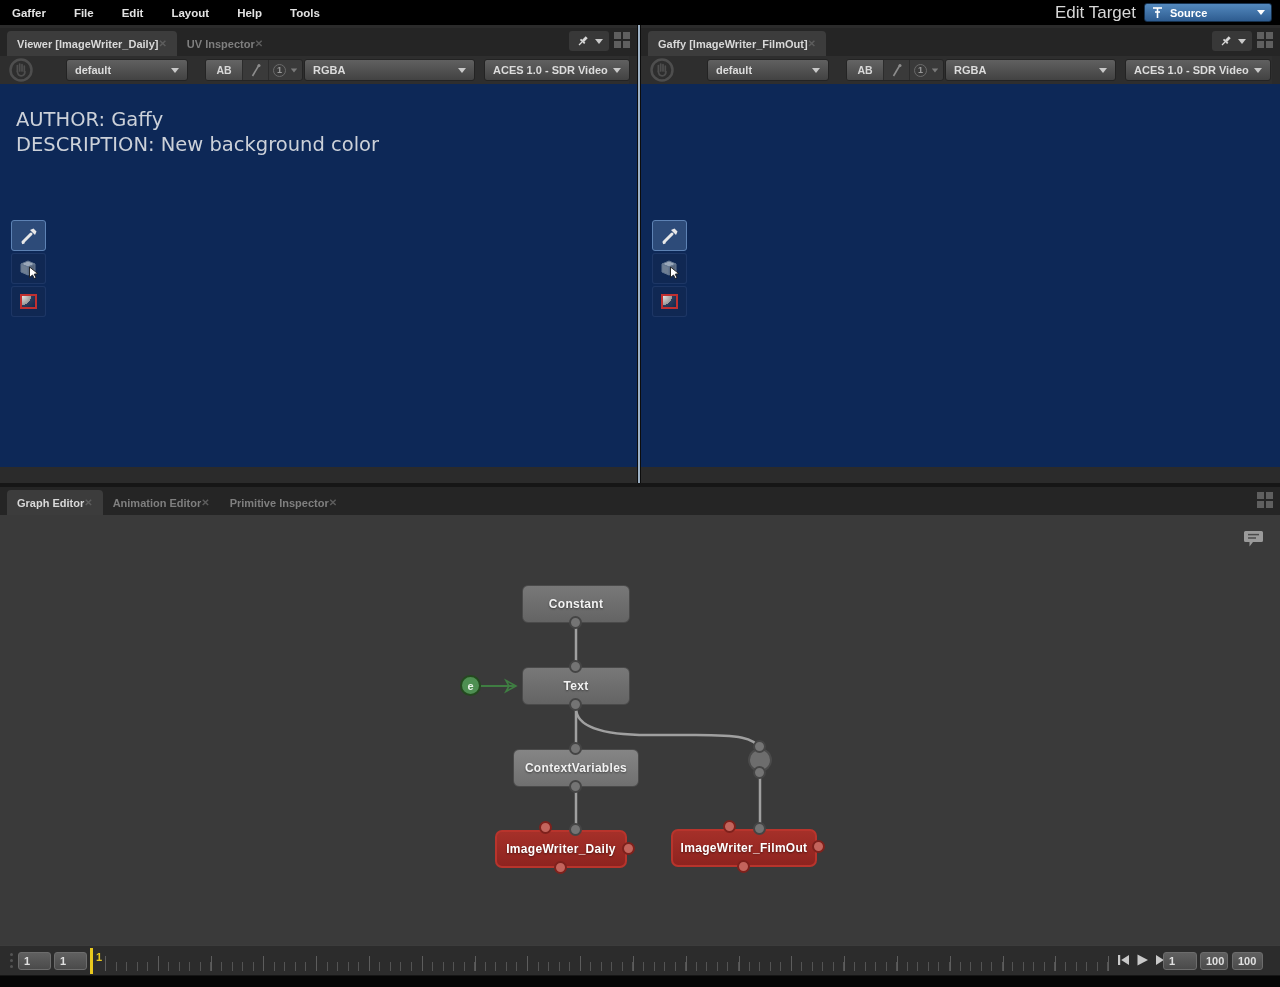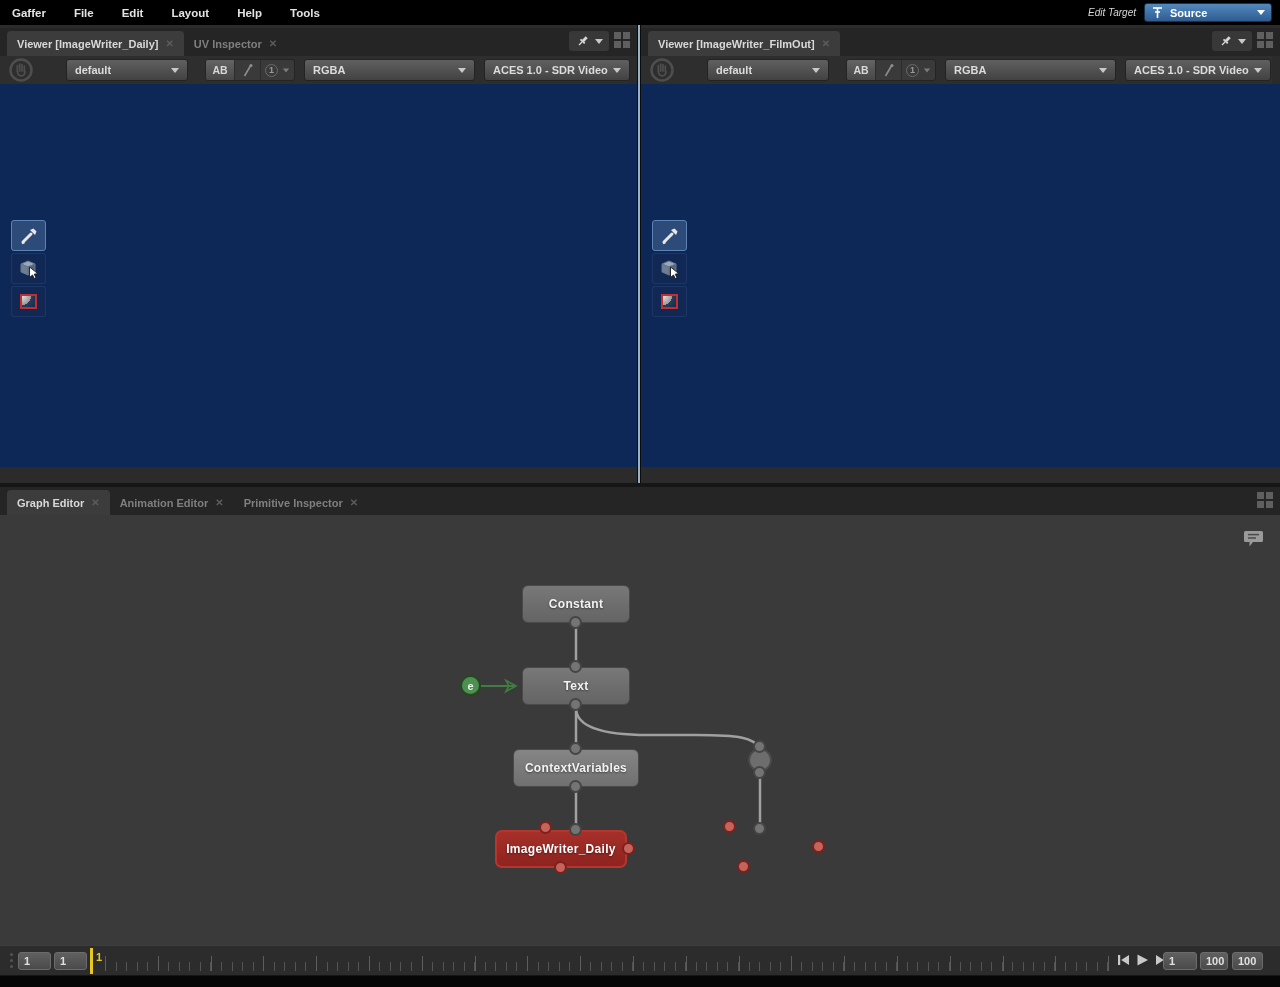--- a/index.html
+++ b/index.html
@@ -8,40 +8,40 @@
     width:1280px; height:987px; position:relative; overflow:hidden;
     background:#161616; font-family:"Liberation Sans", sans-serif;
     -webkit-font-smoothing:antialiased;
   }
 
   
   .menubar { position:absolute; top:0; left:0; width:1280px; height:25px;
     background:#000; display:flex; align-items:center; padding-left:12px; }
   .menu-item { color:#e3e3e3; font-size:11.5px; font-weight:bold; margin-right:28px; cursor:default; }
   .menubar-right { margin-left:auto; display:flex; align-items:center; gap:8px; padding-right:8px; }
-  .edit-target-label { color:#d8d8d8; font-size:10px;font-style:italic; }
+  .edit-target-label { color:#d8d8d8; font-size:17px; }
   .edit-target-btn { width:128px; height:19px; border-radius:3px;
     background:linear-gradient(#5389be,#2e5c90); border:1px solid #16314e;
     display:flex; align-items:center; padding:0 6px; gap:6px; color:#fff;
     font-size:11px; font-weight:bold; }
   .edit-target-btn .spacer { flex:1; }
 
   
   .viewers { position:absolute; top:25px; left:0; width:1280px; height:458px; background:#0c0c0c; }
   .viewer-panel { position:absolute; top:0; height:458px; background:#2b2b2b; }
   #viewer-left  { left:0; width:637px; }
   #viewer-right { left:641px; width:639px; }
   .v-splitter { position:absolute; left:637px; top:0; width:4px; height:458px;
     background:#0c0c0c; }
   .v-splitter::after { content:""; position:absolute; left:1px; top:0; width:2px; height:100%;
     background:#9db1c5; }
 
   .tabbar { position:absolute; top:3px; left:0; right:0; height:28px; background:#252525;
     display:flex; align-items:flex-end; padding-left:7px; }
-  .tab { height:25px; display:flex; align-items:center; gap:7px; padding:0 10px;
+  .tab { height:25px; display:flex; align-items:center; gap:0; padding:0 10px;
     font-size:11px; font-weight:bold; color:#7f7f7f; cursor:default; }
   .tab.active { background:#3c3c3c; border-radius:4px 4px 0 0; color:#d9d9d9; }
   .tab .close { color:#5d5d5d; font-size:10px; font-weight:bold; }
   .tab-tools { position:absolute; right:5px; top:3px; display:flex; gap:5px; align-items:center; }
   .pin-btn { width:40px; height:20px; background:#383838; border-radius:3px;
     display:flex; align-items:center; justify-content:center; gap:5px; }
   .tri-down { width:0; height:0; border-left:4px solid transparent;
     border-right:4px solid transparent; border-top:5px solid #c9c9c9; }
   .grid-btn { width:18px; height:18px; display:grid;
     grid-template-columns:7px 7px; grid-template-rows:7px 7px; gap:2px; }
@@ -52,21 +52,21 @@
   .select { position:absolute; top:3px; height:22px;
     background:linear-gradient(#606060,#424242); border:1px solid #232323; border-radius:3px;
     color:#dcdcdc; font-size:11px; font-weight:bold;
     display:flex; align-items:center; padding:0 8px; }
   .select .tri-down { position:absolute; right:8px; }
   .sel-layer { left:66px; width:122px; }
   .sel-channels { left:304px; width:171px; }
   .sel-display { left:484px; width:146px; }
   .btn-group { position:absolute; left:205px; top:3px; height:22px; display:flex;
     background:#3a3a3a; border:1px solid #242424; border-radius:3px; }
-  .ab-btn { width:28px; background:linear-gradient(#646464,#474747); border-radius:2px 0 0 2px;
+  .ab-btn { width:36px; background:linear-gradient(#646464,#474747); border-radius:2px 0 0 2px;
     color:#d8d8d8; font-size:10.5px; font-weight:bold; display:flex; align-items:center; justify-content:center; }
   .wipe-btn { width:26px; display:flex; align-items:center; justify-content:center; border-left:1px solid #2c2c2c; }
   .cmp-btn { width:34px; display:flex; align-items:center; justify-content:center; gap:4px; border-left:1px solid #2c2c2c; }
   .cmp-circle { width:13px; height:13px; border-radius:50%; border:1px solid #6a6a6a;
     color:#9a9a9a; font-size:9px; font-weight:bold; display:flex; align-items:center; justify-content:center; }
   .cmp-btn .tri-down { border-top-color:#7a7a7a; transform:scale(.8); }
 
   .viewport { position:absolute; top:59px; left:0; right:0; height:383px; background:#0d2857; overflow:hidden; }
   .overlay-text { position:absolute; left:16px; top:24px; color:#ccd1d9;
     font-family:"DejaVu Sans", sans-serif; font-size:19.5px; line-height:24.5px; }
@@ -213,20 +213,24 @@
         <span>RGBA</span>
         <span class="tri-down"></span>
       </div>
       <div class="select sel-display">
         <span>ACES 1.0 - SDR Video</span>
         <span class="tri-down"></span>
       </div>
     </div>
 
     <div class="viewport">
+      <div class="overlay-text">
+        <div>AUTHOR: Gaffy</div>
+        <div>DESCRIPTION: New background color</div>
+      </div>
       <div class="tools-col">
         <div class="tool-btn selected">
           <svg width="20" height="20" viewBox="0 0 20 20">
             <line x1="4" y1="16" x2="12" y2="8" stroke="#e8e8e8" stroke-width="3" stroke-linecap="round"></line>
             <polygon points="11,4 16,9 17.5,5.5 14.5,2.5" fill="#e8e8e8"></polygon>
             <line x1="3" y1="17.5" x2="5.5" y2="16.5" stroke="#e8e8e8" stroke-width="1.6"></line>
           </svg>
         </div>
         <div class="tool-btn">
           <svg width="23" height="21" viewBox="0 0 23 21">
@@ -242,21 +246,21 @@
       </div>
 
     </div>
   </div>
 
   <div class="v-splitter"></div>
 
   <div class="viewer-panel" id="viewer-right">
     <div class="tabbar">
       <div class="tab active">
-        <span>Viewer [ImageWriter_FilmOut]</span>
+        <span>Gaffy [ImageWriter_FilmOut]</span>
         <span class="close">✕</span>
       </div>
       <div class="tab-tools">
         <div class="pin-btn">
           <svg width="14" height="14" viewBox="0 0 16 16">
             <g transform="rotate(45 8 8)">
               <rect x="6.4" y="2" width="3.2" height="6" fill="#d8d8d8"></rect>
               <rect x="4.6" y="7.6" width="6.8" height="2" fill="#d8d8d8"></rect>
               <line x1="8" y1="9.6" x2="8" y2="14.5" stroke="#d8d8d8" stroke-width="1.4"></line>
             </g>
@@ -386,20 +390,23 @@
     </div>
     <div class="gnode" style="left:522px; top:152px; width:108px;">
       <span>Text</span>
     </div>
     <div class="gnode light" style="left:513px; top:234px; width:126px;">
       <span>ContextVariables</span>
     </div>
     <div class="gnode red" style="left:495px; top:315px; width:132px;">
       <span>ImageWriter_Daily</span>
     </div>
+    <div class="gnode red" style="left:671px; top:314px; width:146px;">
+      <span>ImageWriter_FilmOut</span>
+    </div>
     <div class="dot-node" style="left:748px; top:233px;"></div>
     <div class="expr-badge" style="left:460px; top:160px;">
       <span>e</span>
     </div>
 
     <div class="nub" style="left:569px; top:101px;"></div>
     <div class="nub" style="left:569px; top:145px;"></div>
     <div class="nub" style="left:569px; top:183px;"></div>
     <div class="nub" style="left:569px; top:227px;"></div>
     <div class="nub" style="left:569px; top:265px;"></div>

